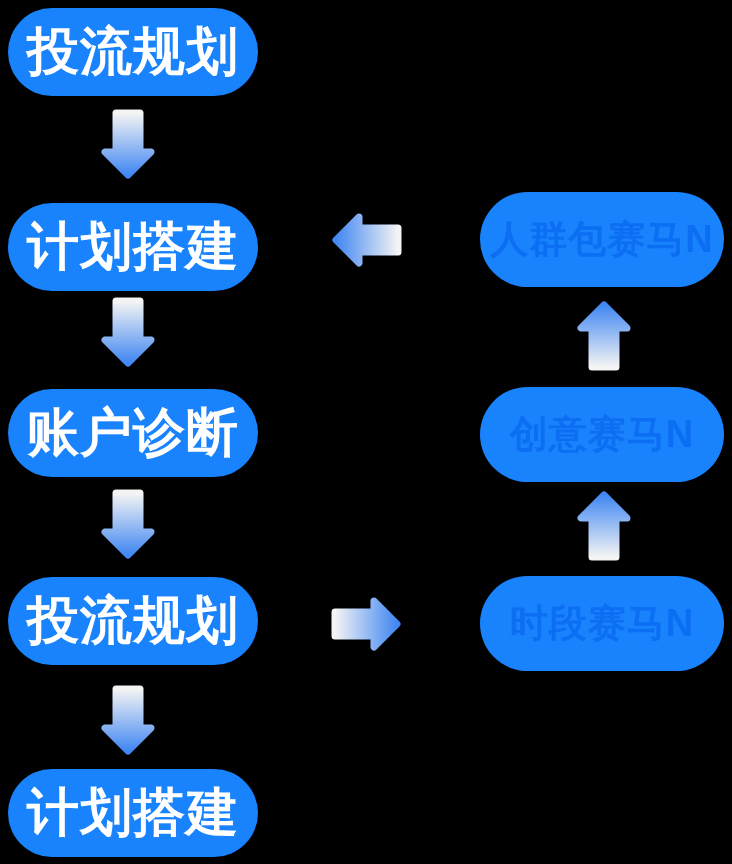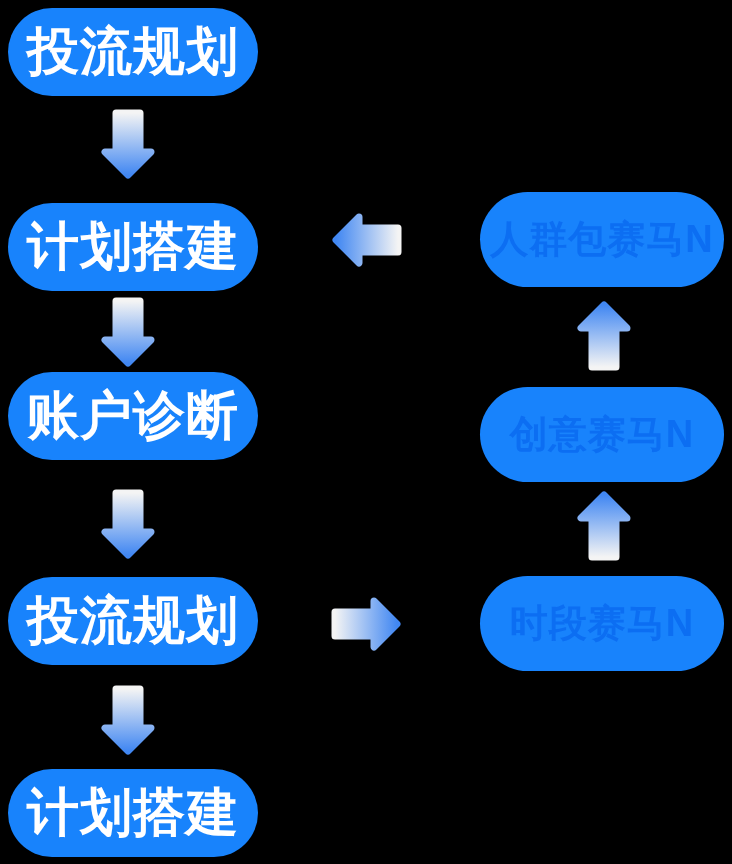--- a/index.html
+++ b/index.html
@@ -69,21 +69,21 @@
       </linearGradient>
     </defs>
   </svg>
 
   <div class="pill pill-left" style="top:8px">
     <span>投流规划</span>
   </div>
   <div class="pill pill-left" style="top:203px">
     <span>计划搭建</span>
   </div>
-  <div class="pill pill-left" style="top:372px">
+  <div class="pill pill-left" style="top:389px">
     <span>账户诊断</span>
   </div>
   <div class="pill pill-left" style="top:577px">
     <span>投流规划</span>
   </div>
   <div class="pill pill-left" style="top:769px">
     <span>计划搭建</span>
   </div>
 
   <div class="pill pill-right" style="top:192px">

